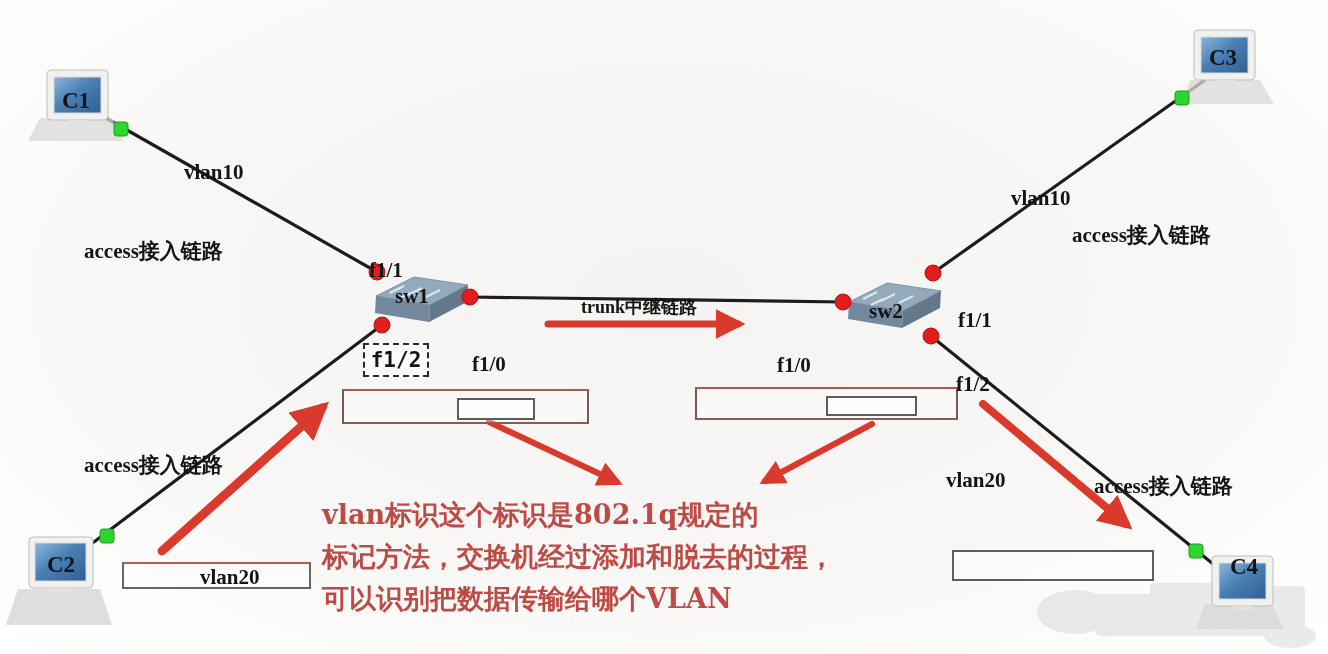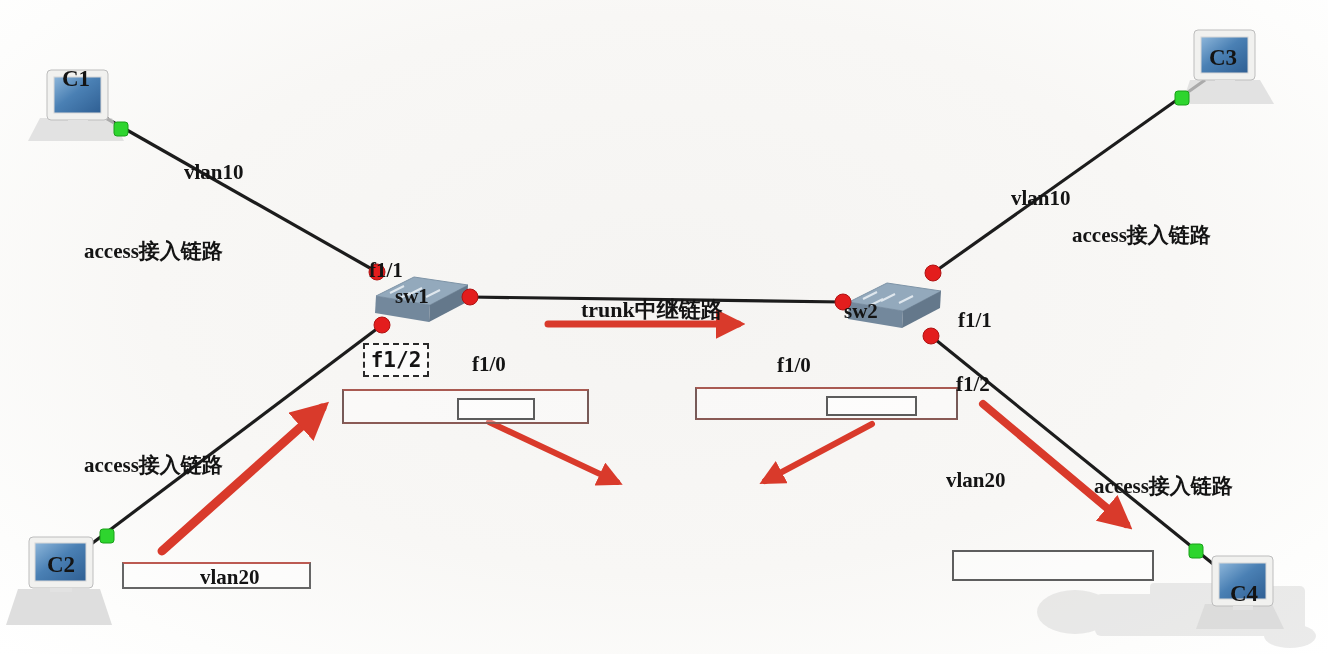--- a/index.html
+++ b/index.html
@@ -153,36 +153,41 @@
   <div class="frame red" style="left:695px;top:387px;width:263px;height:33px;">
     <div class="tagbox" style="left:129px;top:7px;width:91px;height:20px;"></div>
   </div>
   <div class="emptybox" style="left:122px;top:562px;width:189px;height:27px;"></div>
   <div class="emptybox gray" style="left:952px;top:550px;width:202px;height:31px;"></div>
 
   <div class="dashedport" style="left:363px;top:343px;width:66px;height:34px;">
     <span>f1/2</span>
   </div>
 
-  <span class="lbl node" style="left:62px;top:26px;">C1</span>
+  <span class="lbl node" style="left:62px;top:48px;">C1</span>
   <span class="lbl node" style="left:47px;top:512px;">C2</span>
   <span class="lbl node" style="left:1209px;top:5px;">C3</span>
-  <span class="lbl node" style="left:1230px;top:541px;">C4</span>
+  <span class="lbl node" style="left:1230px;top:514px;">C4</span>
   <span class="lbl" style="left:395px;top:244px;">sw1</span>
-  <span class="lbl" style="left:844px;top:259px;">sw2</span>
+  <span class="lbl" style="left:869px;top:259px;">sw2</span>
 
   <span class="lbl" style="left:184px;top:120px;">vlan10</span>
   <span class="lbl" style="left:84px;top:197px;">access接入链路</span>
   <span class="lbl" style="left:369px;top:218px;">f1/1</span>
-  <span class="lbl" style="left:581px;top:255px;font-size:22px;">trunk中继链路</span>
+  <span class="lbl" style="left:581px;top:255px;font-size:18px;">trunk中继链路</span>
   <span class="lbl" style="left:472px;top:312px;">f1/0</span>
   <span class="lbl" style="left:777px;top:313px;">f1/0</span>
   <span class="lbl" style="left:958px;top:268px;">f1/1</span>
   <span class="lbl" style="left:1011px;top:146px;">vlan10</span>
   <span class="lbl" style="left:1072px;top:181px;">access接入链路</span>
   <span class="lbl" style="left:956px;top:332px;">f1/2</span>
   <span class="lbl" style="left:946px;top:428px;">vlan20</span>
   <span class="lbl" style="left:1094px;top:432px;">access接入链路</span>
   <span class="lbl" style="left:84px;top:411px;">access接入链路</span>
   <span class="lbl" style="left:200px;top:525px;">vlan20</span>
 
+  <div class="annotation">
+    <div>vlan标识这个标识是802.1q规定的</div>
+    <div>标记方法，交换机经过添加和脱去的过程，</div>
+    <div>可以识别把数据传输给哪个VLAN</div>
+  </div>
 
 </div>
 
 </body></html>

